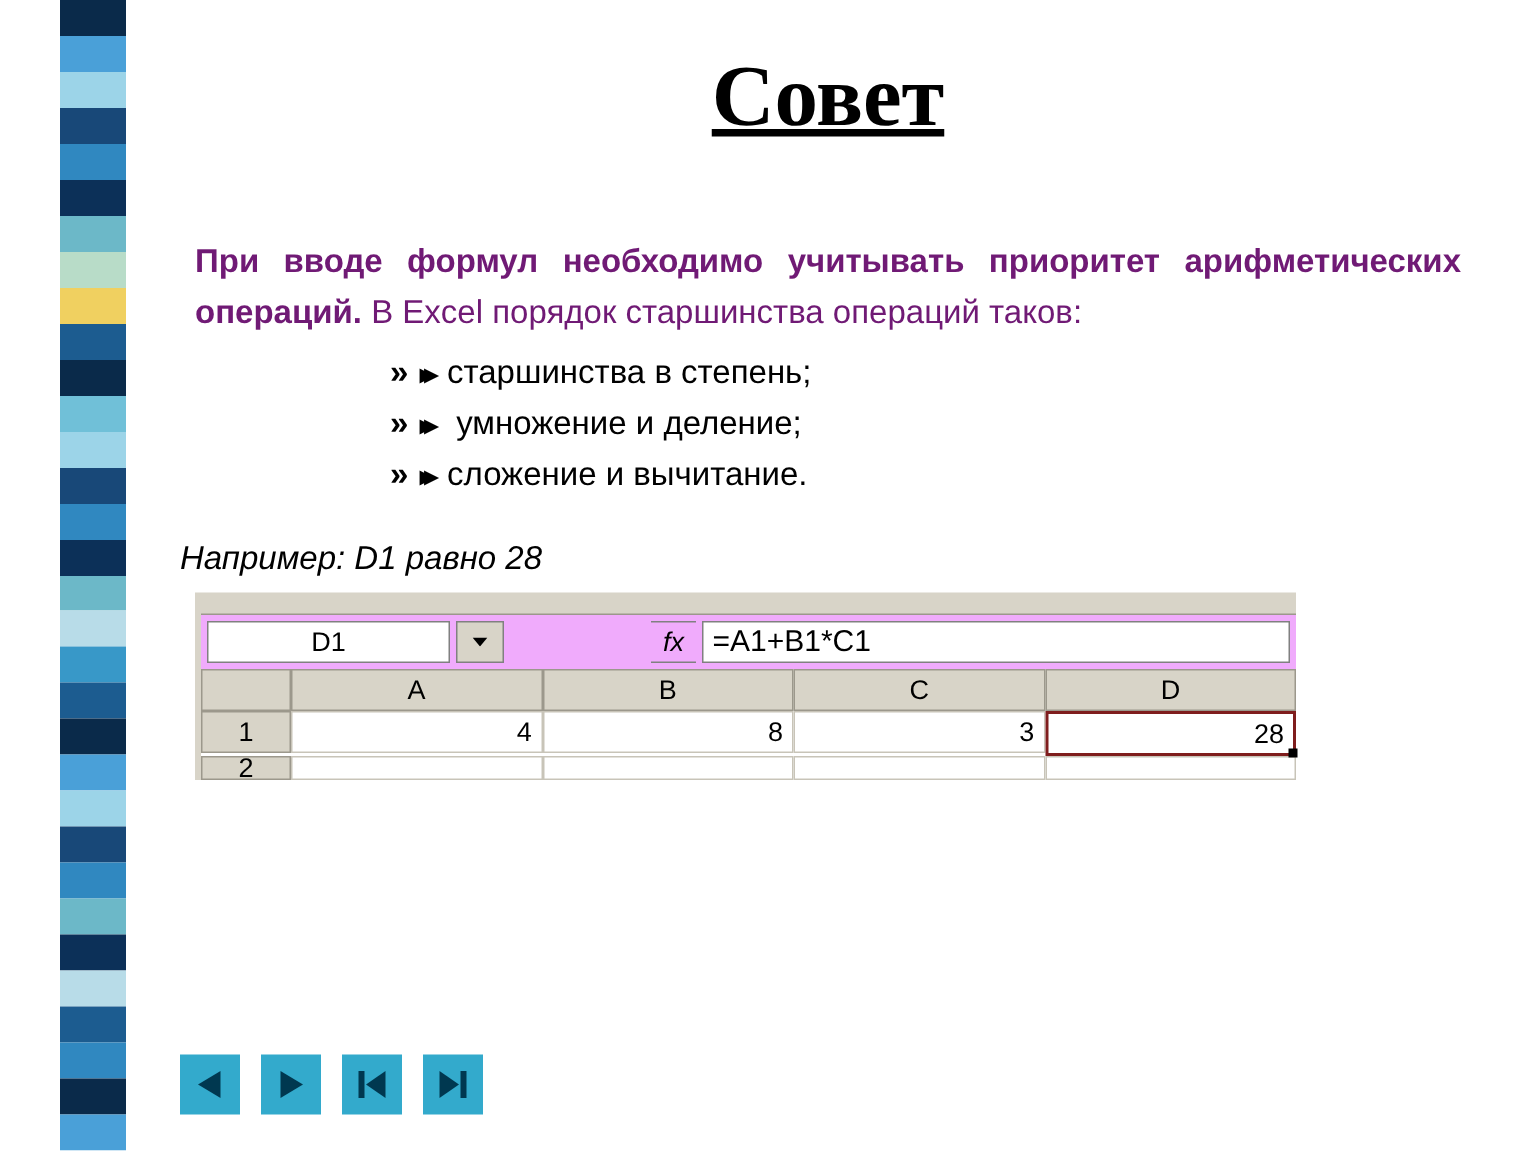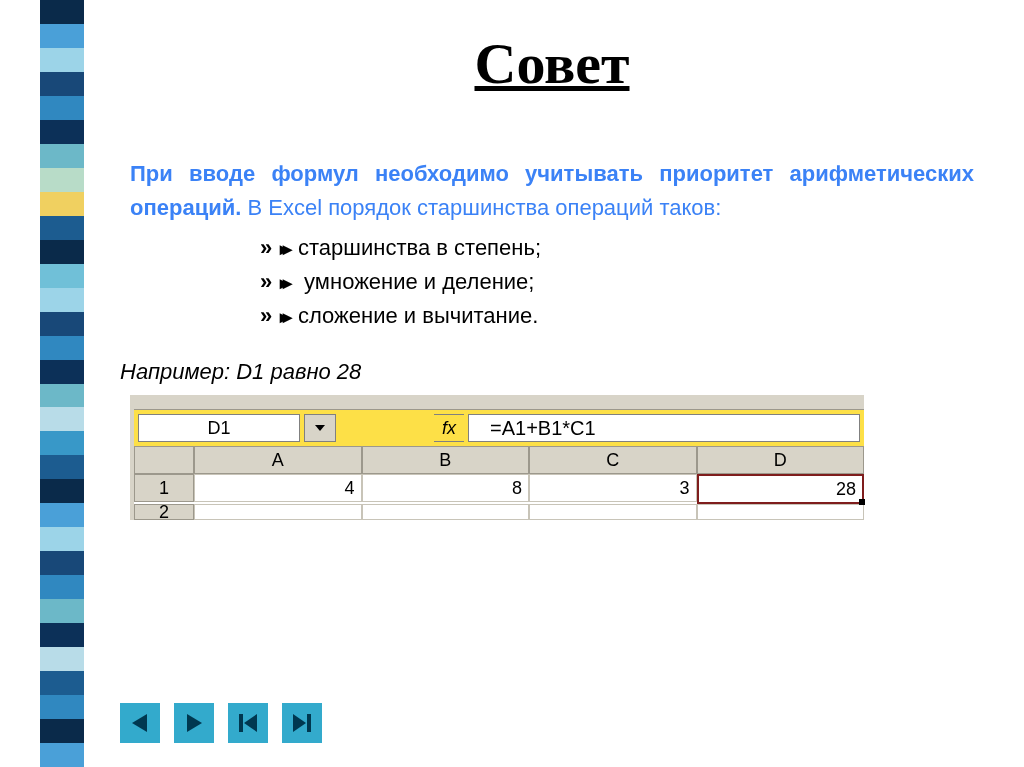--- a/index.html
+++ b/index.html
@@ -42,21 +42,21 @@
     text-align: center;
     font-family: Georgia, "Times New Roman", serif;
     font-weight: bold;
     font-size: 58px;
     text-decoration: underline;
     margin: 0 0 60px 0;
     color: #000;
   }
   .para {
     font-size: 22px;
-    color: #3b82f6;
+    color: #701a75;
     line-height: 1.55;
     text-align: justify;
     margin: 0 10px 6px 10px;
   }
   .para b { font-weight: bold; }
   ul.bullets {
     list-style: none;
     padding: 0;
     margin: 6px 0 0 140px;
     font-size: 22px;
@@ -94,21 +94,21 @@
     border-left: 4px solid #d8d4c8;
   }
   .excel .pad {
     background:#d8d4c8;
     height:14px;
     border-bottom:1px solid #9c988c;
   }
   .excel-row {
     display:flex;
     align-items:stretch;
-    background:#fde047;
+    background:#f0abfc;
   }
   .namebox {
     width:160px;
     background:#ffffff;
     border:1px solid #808080;
     margin:4px;
     height:26px;
     line-height:26px;
     text-align:center;
     font-size:18px;
@@ -138,21 +138,21 @@
     border-top:1px solid #808080;
     border-bottom:1px solid #808080;
   }
   .formula {
     flex:1;
     background:#ffffff;
     border:1px solid #808080;
     margin:4px 4px 4px 0;
     height:26px;
     line-height:26px;
-    padding:0 21px;
+    padding:0 6px;
     font-size:20px;
   }
   .sheet {
     display:grid;
     grid-template-columns: 60px repeat(4, 1fr);
     font-size:18px;
   }
   .hdr, .rownum {
     background:#d8d4c8;
     border:1px solid #9c988c;

